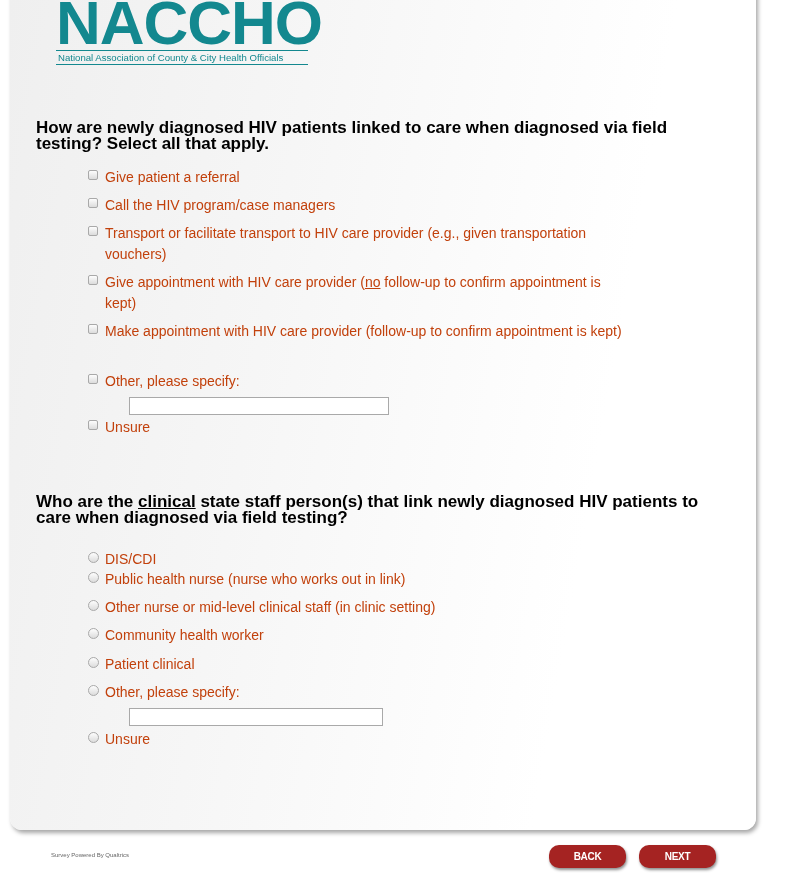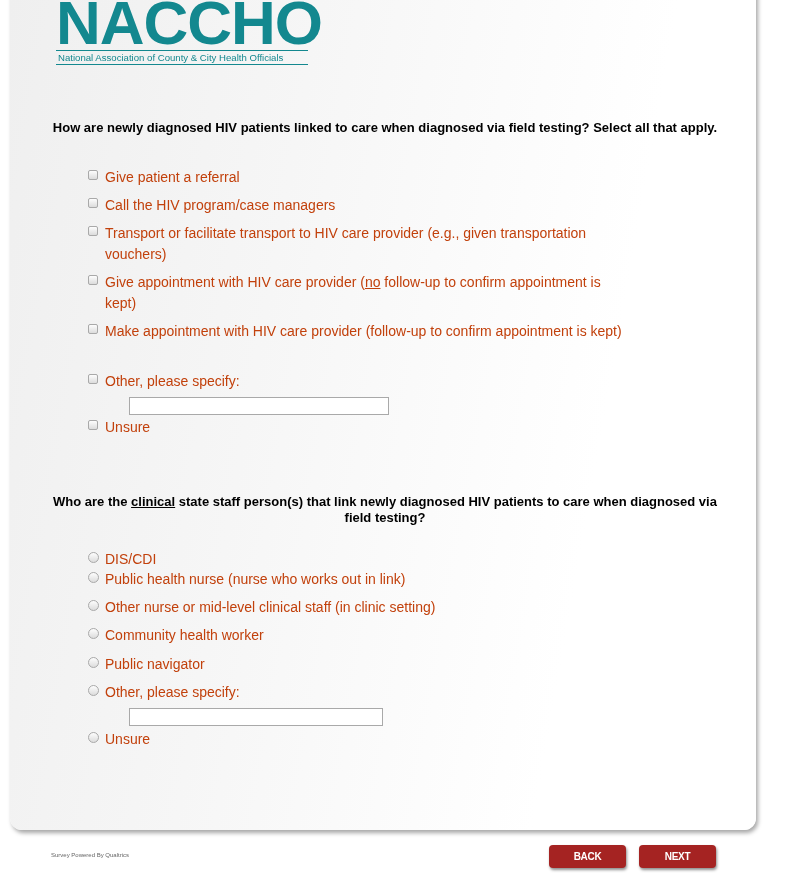--- a/index.html
+++ b/index.html
@@ -15,40 +15,40 @@
   }
   .logo { position:absolute; left:32px; top:0; width:252px; height:70px;margin-left:24px; }
   .logo-word {
     position:absolute; left:0; top:-12px; font-family:"Liberation Sans", sans-serif;
     font-weight:bold; font-size:62px; color:#13888f; letter-spacing:-1px; line-height:70px;
   }
   .logo-sub {
     position:absolute; left:0; top:50px; width:250px; border-top:1.5px solid #13888f; border-bottom:1.5px solid #13888f;
     font-size:9.6px; color:#13888f; line-height:13px; white-space:nowrap; padding-left:2px;
   }
-  .question { position:absolute; left:50px; width:670px; font-size:13px; font-weight:bold; line-height:16px;text-align:center; }
+  .question { position:absolute; left:36px; width:670px; font-size:17px; font-weight:bold; line-height:16px; }
   .q1 { top:120px; }
   .q2 { top:494px; }
   .u { text-decoration:underline; }
   .choice { position:absolute; left:88px; width:540px; font-size:14px; line-height:21px; color:#c2410c; }
   .choice .lbl { display:block; margin-left:17px; }
   .box {
     position:absolute; left:0; top:3px; width:10px; height:10px; border:1px solid #a9a9a9; border-radius:2px;
     background:linear-gradient(#fdfdfd, #dcdcdc); box-sizing:border-box;
   }
   .radio {
     position:absolute; left:0; top:3px; width:11px; height:11px; border:1px solid #a9a9a9; border-radius:50%;
     background:linear-gradient(#fdfdfd, #dcdcdc); box-sizing:border-box;
   }
   .text-input {
     position:absolute; left:129px; height:18px; border:1px solid #a9a9a9; background:#fff; box-sizing:border-box;
   }
   .footer-credit { position:absolute; left:51px; top:852px; font-size:6px; color:#666; }
   .btn {
-    position:absolute; top:845px; width:77px; height:23px; border-radius:4px;
+    position:absolute; top:845px; width:77px; height:23px; border-radius:10px;
     background:#a52322; color:#fff; font-weight:bold; font-size:10px; text-align:center; line-height:23px;
     box-shadow: 1px 2px 3px rgba(0,0,0,0.45); letter-spacing:-0.3px;
   }
   .back { left:549px; }
   .next { left:639px; }
 </style>
 </head>
 <body>
 
 <div class="panel"></div>
@@ -103,21 +103,21 @@
 <div class="choice" style="top:597px">
   <span class="radio"></span>
   <span class="lbl">Other nurse or mid-level clinical staff (in clinic setting)</span>
 </div>
 <div class="choice" style="top:625px">
   <span class="radio"></span>
   <span class="lbl">Community health worker</span>
 </div>
 <div class="choice" style="top:654px">
   <span class="radio"></span>
-  <span class="lbl">Public navigator</span>
+  <span class="lbl">Patient clinical</span>
 </div>
 <div class="choice" style="top:682px">
   <span class="radio"></span>
   <span class="lbl">Other, please specify:</span>
 </div>
 <input class="text-input" style="top: 708px; width: 254px;" type="text" value="">
 <div class="choice" style="top:729px">
   <span class="radio"></span>
   <span class="lbl">Unsure</span>
 </div>

